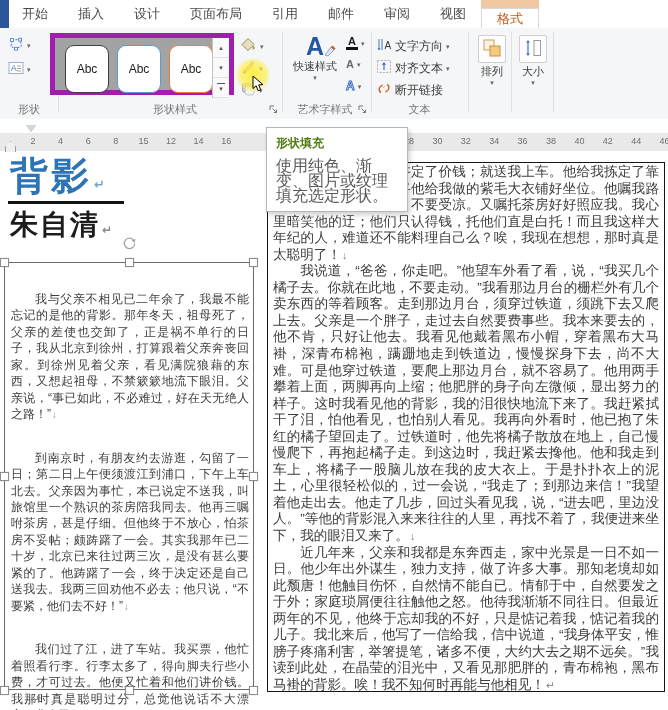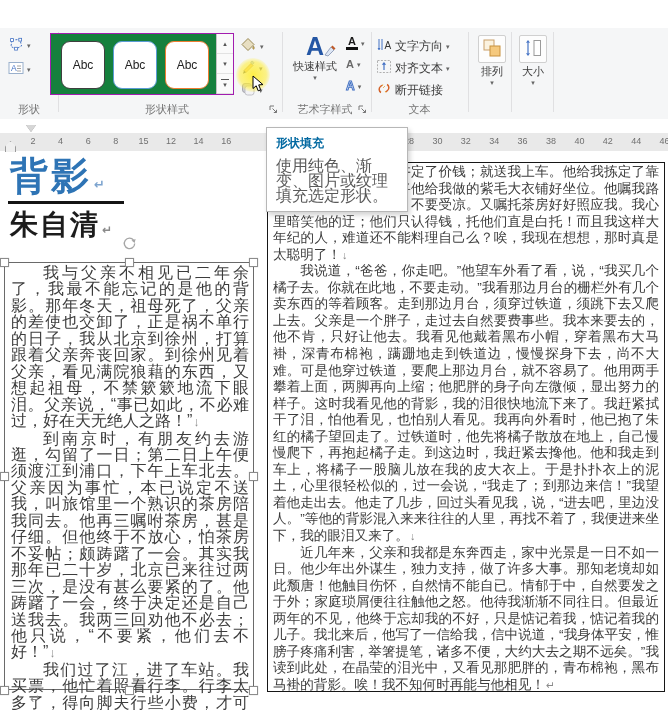--- a/index.html
+++ b/index.html
@@ -21,22 +21,22 @@
   
   .ribbon{position:absolute;left:0;top:28px;width:668px;height:91px;background:#f5f6f7;
           border-bottom:1px solid #d5d6d8;}
   .vsep{position:absolute;top:4px;width:1px;height:80px;background:#e0e0e2;}
   .grp-label{position:absolute;top:74px;font-size:11px;color:#767676;text-align:center;}
   .smallbtn{position:absolute;display:flex;align-items:center;gap:3px;font-size:12px;color:#3c3c3c;}
   .car{font-size:7px;color:#666;line-height:1;}
   .launcher{position:absolute;width:11px;height:11px;}
 
   
-  .gallery{position:absolute;left:50px;top:5px;width:184px;height:62px;background:#15803d;
-           border:1px solid #a21caf;box-sizing:border-box;}
+  .gallery{position:absolute;left:50px;top:5px;width:184px;height:62px;background:#a3a3a3;
+           border:5px solid #a21caf;box-sizing:border-box;}
   .gtile{position:absolute;top:7px;width:42px;height:46px;border-radius:9px;background:#fff;
          display:flex;align-items:center;justify-content:center;font-size:12px;color:#222;}
   .gtile.t0{left:10px;border:1.6px solid #3f3f3f;}
   .gtile.t1{left:62px;border:1.6px solid #5b9bd5;}
   .gtile.t2{left:114px;border:1.6px solid #ed7d31;}
   .gscroll{position:absolute;right:0;top:0;width:16px;height:60px;border-left:1px solid #c3c3c3;
            background:#fafafa;display:flex;flex-direction:column;}
   .gscroll>div{flex:1;display:flex;align-items:center;justify-content:center;font-size:7px;color:#555;
                border-bottom:1px solid #e2e2e2;flex-direction:column;}
   .gmore-line{width:8px;border-top:1px solid #555;margin-bottom:1px;}
@@ -79,44 +79,59 @@
 
   .rot-handle{position:absolute;left:122px;top:84px;width:15px;height:15px;}
 
   .tbox{position:absolute;box-sizing:border-box;background:#fff;}
   .tbox-left{left:4px;top:110px;width:250px;height:428px;border:1px solid #6a6a6a;
              padding:2px 4px 0 6px;}
   .tbox-right{left:267px;top:10px;width:398px;height:530px;border:1.5px solid #161616;
               padding:1px 5px 0 5px;}
   .tbox p{margin:0;text-indent:2em;text-align:justify;color:#3c3c3c;}
   .tbox p.noind{text-indent:0;}
-  .tbox-left p{font-size:16px;line-height:16.45px;letter-spacing:0;}
+  .tbox-left p{font-size:12px;line-height:16.45px;letter-spacing:0;margin-top:26px;}
   .tbox-right p{font-size:13.6px;line-height:16.55px;}
   .pmark{color:#8a8a8a;font-size:.8em;margin-left:1px;}
 
   .hd{position:absolute;width:7px;height:7px;background:#fff;border:1px solid #8c8c8c;
       box-sizing:content-box;box-shadow:0 0 1px rgba(0,0,0,.25);}
   .after-mark{position:absolute;left:30px;top:540px;font-size:12px;color:#8a8a8a;}
 
   .layout-opts{position:absolute;left:286px;top:109px;width:30px;height:33px;background:#fff;
                border:1px solid #ababab;border-radius:2px;display:flex;align-items:center;
                justify-content:center;box-shadow:0 1px 2px rgba(0,0,0,.15);}
 
   
   .tooltip{position:absolute;left:266px;top:127px;width:142px;background:#fff;
            border:1px solid #b7b7b7;box-shadow:2px 3px 5px rgba(0,0,0,.18);
            padding:7px 9px 8px 9px;z-index:50;box-sizing:border-box;}
-  .tooltip .tt-title{font-size:12px;font-weight:bold;color:#0369a1;margin-bottom:6px;}
+  .tooltip .tt-title{font-size:12px;font-weight:bold;color:#4d7c0f;margin-bottom:6px;}
   .tooltip .tt-body{font-size:16px;color:#5a5a5a;line-height:15px;}
 </style>
 </head>
 <body>
 
 <div class="stage">
 
+  <div class="tabbar">
+    <div class="file-edge"></div>
+    <div class="tabs">
+        <span class="tab">开始</span>
+        <span class="tab">插入</span>
+        <span class="tab">设计</span>
+        <span class="tab">页面布局</span>
+        <span class="tab">引用</span>
+        <span class="tab">邮件</span>
+        <span class="tab">审阅</span>
+        <span class="tab">视图</span>
+      </div>
+    <div class="ctx-strip"></div>
+    <div class="tab-active">格式</div>
+  </div>
 
   <div class="ribbon">
     <div class="vsep" style="left:58px"></div>
     <div class="vsep" style="left:282px"></div>
     <div class="vsep" style="left:371px"></div>
     <div class="vsep" style="left:468px"></div>
     <div class="vsep" style="left:511px"></div>
     <div class="vsep" style="left:553px"></div>
 
     <div class="smallbtn" style="left:8px;top:8px">
@@ -175,21 +190,21 @@
     </div>
     <div class="smallbtn" style="left:240px;top:53px">
       <span>
         <svg width="16" height="16" viewBox="0 0 16 16">
             <rect x="2.5" y="2.5" width="9" height="9" rx="2.5" fill="#cfcfd6" stroke="#9a9aa2" stroke-width="0.8"></rect>
             <rect x="5" y="5" width="9" height="9" rx="2.5" fill="#f2f2f5" stroke="#b5b5bc" stroke-width="0.8"></rect>
           </svg>
       </span>
         <span class="car">▾</span>
     </div>
-    <div class="grp-label" style="left:60px;width:214px">形状样式</div>
+    <div class="grp-label" style="left:68px;width:214px">形状样式</div>
     <div class="launcher" style="left:268px;top:73px">
       <svg width="11" height="11" viewBox="0 0 11 11">
           <path d="M2 2 H6 M2 2 V6" stroke="#777" fill="none"></path>
           <path d="M4.5 4.5 L8.5 8.5 M8.5 8.5 H5.8 M8.5 8.5 V5.8" stroke="#777" fill="none"></path>
         </svg>
     </div>
 
     <div class="bigbtn" style="left:290px;top:6px;width:50px">
       <span class="a-big">A<svg width="13" height="13" viewBox="0 0 13 13" style="position:absolute;right:-12px;bottom:1px">
             <path d="M2 11 L8 3 L11 6 L5 12 Z" fill="#dde6f4" stroke="#8090b0" stroke-width="0.8"></path>

